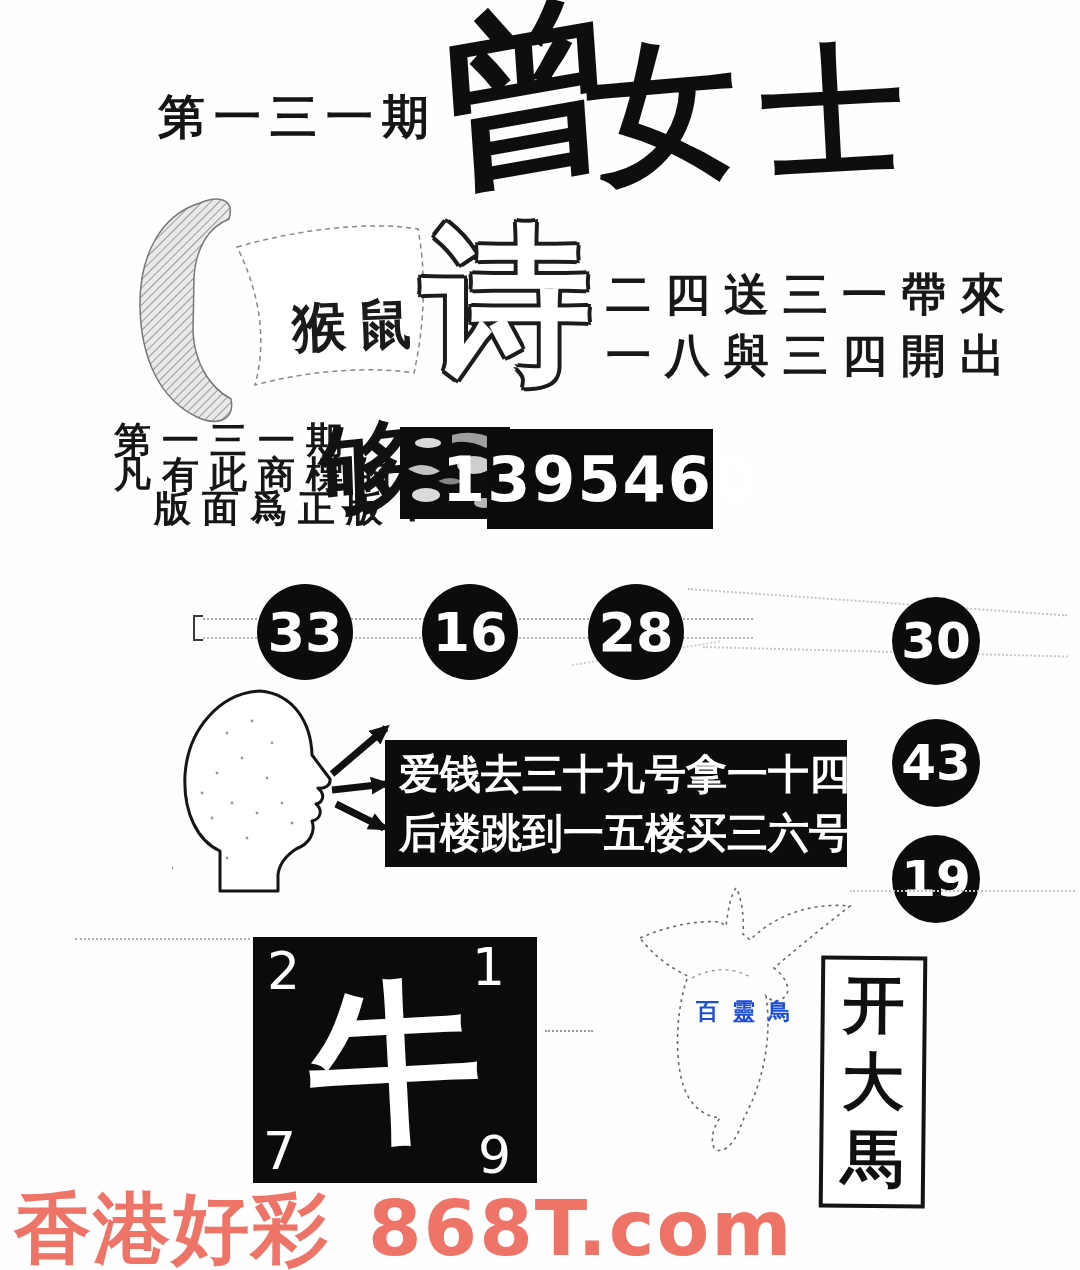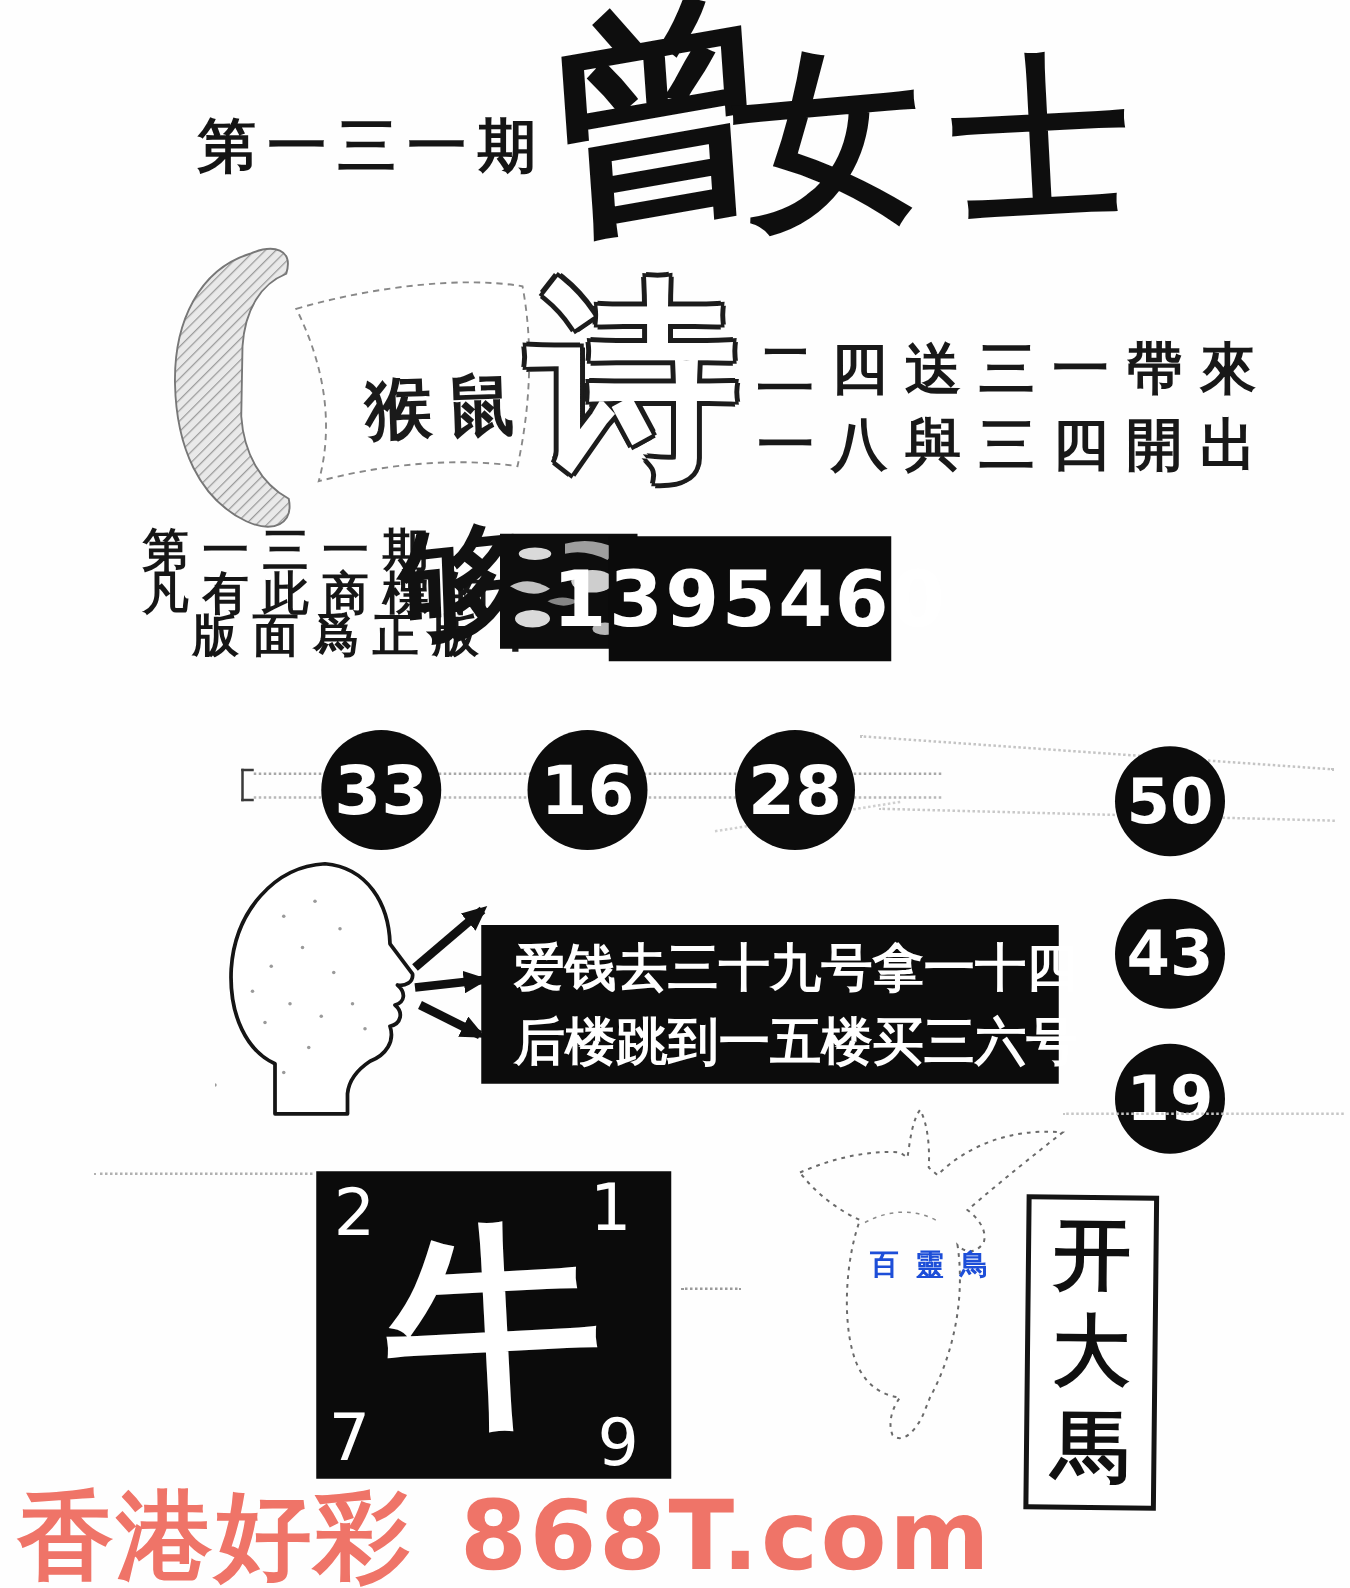--- a/index.html
+++ b/index.html
@@ -48,21 +48,21 @@
   
   .ball { background:#0c0c0c; color:#fff; border-radius:50%;
     display:flex; align-items:center; justify-content:center;
     font-family:"DejaVu Sans", sans-serif; font-weight:800; }
   .ball-row { width:96px; height:96px; font-size:54px; top:584px; }
   .br1 { left:257px; } .br2 { left:422px; } .br3 { left:588px; }
   .ball-col { width:88px; height:88px; font-size:50px; left:892px; }
   .bc1 { top:597px; } .bc2 { top:719px; } .bc3 { top:835px; }
 
   .tip-box { left:385px; top:740px; width:462px; height:127px; background:#0c0c0c;
-    display:flex; flex-direction:column; justify-content:center; gap:4px; padding-left:26px; }
+    display:flex; flex-direction:column; justify-content:center; gap:4px; padding-left:14px; }
   .tip-box div { font-family:"Liberation Sans", sans-serif; font-weight:700; font-size:41px;
     color:#fff; letter-spacing:0px; white-space:nowrap; }
 
   
   .ox-box { left:253px; top:937px; width:284px; height:246px; background:#0b0b0b; }
   .ox-char { position:absolute; left:50%; top:52%; transform:translate(-50%,-50%) rotate(-3deg);
     font-size:172px; font-weight:700; color:#fff; line-height:1; }
   .corner { position:absolute; font-family:"DejaVu Sans", sans-serif; font-size:52px; color:#fff; line-height:1; }
   .c-tl { left:14px; top:8px; } .c-tr { right:32px; top:4px; }
   .c-bl { left:10px; bottom:6px; } .c-br { right:26px; bottom:2px; }
@@ -131,21 +131,21 @@
   <div class="abs dot-line" style="left:203px; top:618px; width:550px;"></div>
   <div class="abs dot-line" style="left:203px; top:637px; width:550px; border-top-color:#b8b8b8;"></div>
   <div class="abs dot-line" style="left:688px; top:588px; width:380px; transform:rotate(4deg); border-top-color:#c4c4c4;"></div>
   <div class="abs dot-line" style="left:703px; top:646px; width:365px; transform:rotate(1.5deg); border-top-color:#c8c8c8;"></div>
   <div class="abs dot-line" style="left:572px; top:664px; width:150px; transform:rotate(-9deg); border-top-color:#cfcfcf;"></div>
 
   <div class="abs ball ball-row br1">33</div>
   <div class="abs ball ball-row br2">16</div>
   <div class="abs ball ball-row br3">28</div>
 
-  <div class="abs ball ball-col bc1">50</div>
+  <div class="abs ball ball-col bc1">30</div>
   <div class="abs ball ball-col bc2">43</div>
   <div class="abs ball ball-col bc3">19</div>
 
   <svg class="abs" style="left:172px; top:683px;" width="178" height="215" viewBox="0 0 178 215">
     <path d="M88,8 C48,10 16,46 13,92 C11,130 26,158 48,168 L48,208 L106,208 L106,192
              C107,181 115,172 124,166 C137,161 144,150 140,138 C149,136 151,127 144,121
              C152,119 153,111 146,105 C152,106 159,103 158,96 L140,72 C139,40 122,11 88,8 Z" fill="#ffffff" stroke="#151515" stroke-width="3" stroke-linejoin="round"></path>
     <g fill="#9a9a9a">
       <circle cx="55" cy="50" r="1.4"></circle>
         <circle cx="80" cy="38" r="1.4"></circle>

